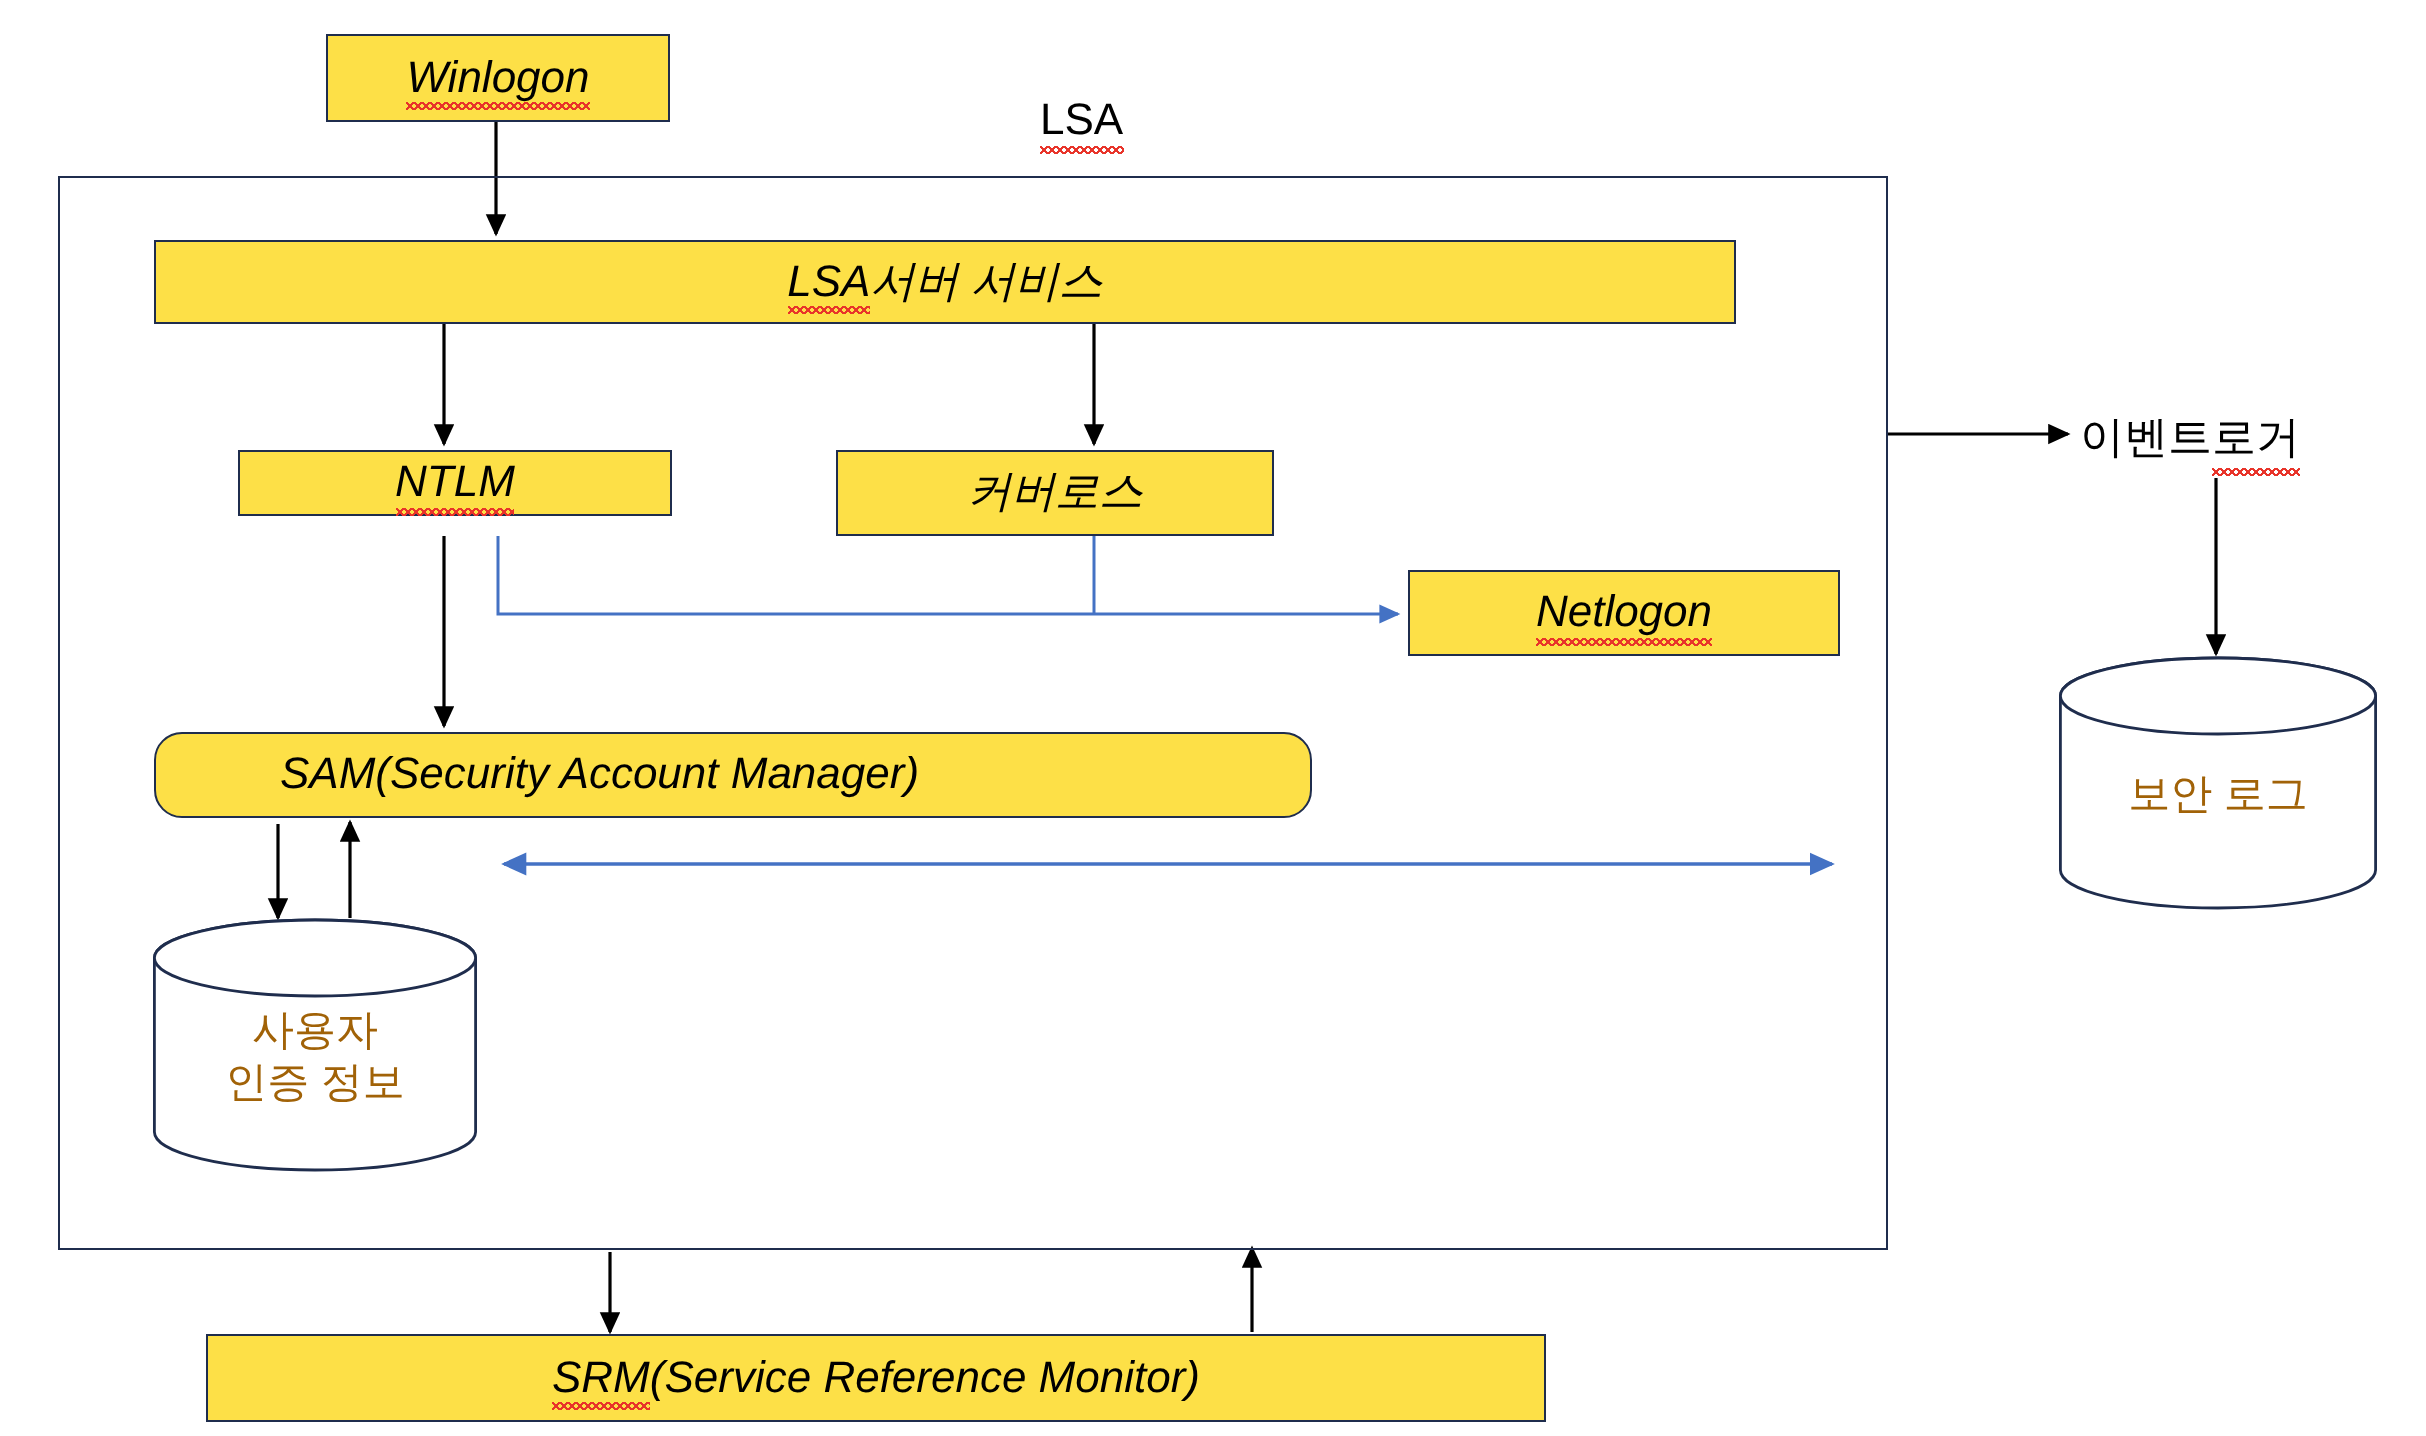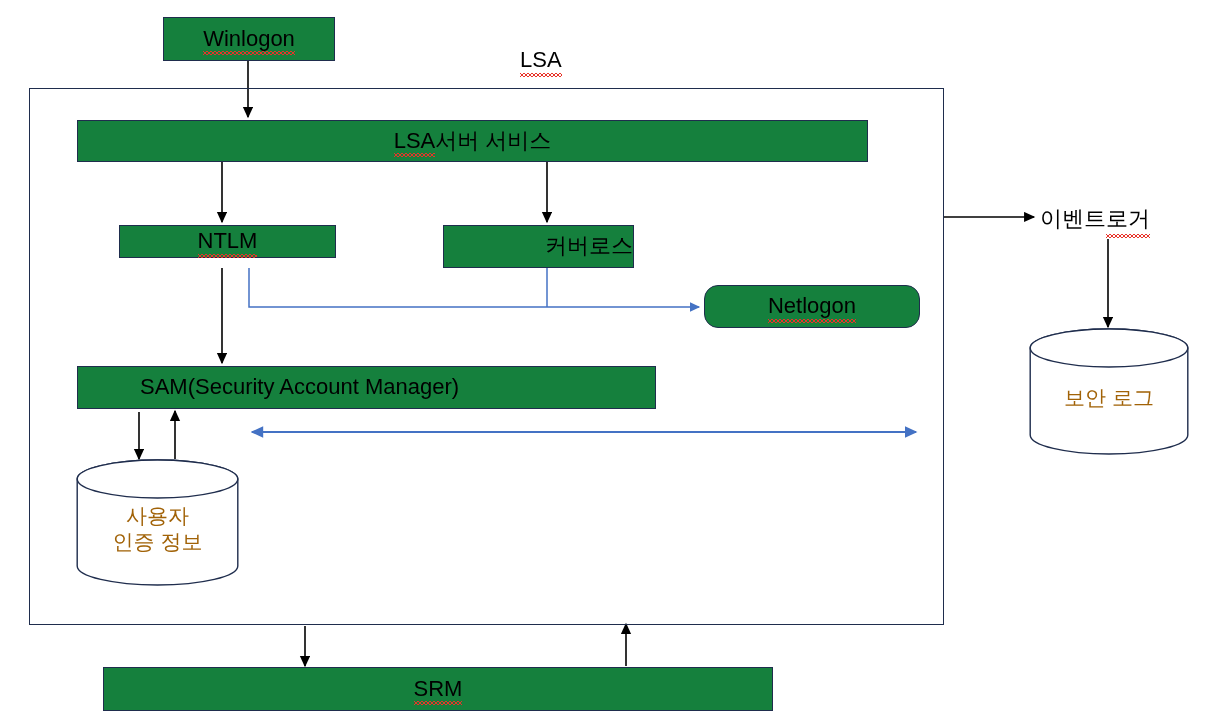--- a/index.html
+++ b/index.html
@@ -6,23 +6,23 @@
   body{
     width:1213px;height:718px;position:relative;overflow:hidden;
     font-family:"Liberation Sans","DejaVu Sans",sans-serif;
     color:#000000;
   }
   #canvas{position:absolute;left:0;top:0;width:1213px;height:718px;}
   .svg-layer{position:absolute;left:0;top:0;width:1213px;height:718px;pointer-events:none;}
 
   .node{
     position:absolute;box-sizing:border-box;
-    border:1.4px solid #1f2d4d;background:#15803d;
+    border:1.4px solid #1f2d4d;background:#fde047;
     display:flex;align-items:center;justify-content:center;
-    font-size:22px;line-height:1.1;color:#000;white-space:nowrap;
+    font-size:22px;line-height:1.1;color:#000;white-space:nowrap;font-style:italic;
   }
   .plain-label{
     position:absolute;font-size:22px;color:#000;white-space:nowrap;
     display:flex;align-items:center;justify-content:center;
   }
   .container-box{
     position:absolute;box-sizing:border-box;
     border:1.6px solid #1f2d4d;background:transparent;
   }
   .cyl{position:absolute;}
@@ -101,43 +101,44 @@
 
   <div class="node" style="left:77px;top:120px;width:791px;height:42px;">
     <span class="sq">LSA</span>
       <span> 서버 서비스</span>
   </div>
 
   <div class="node" style="left:119px;top:225px;width:217px;height:33px;">
     <span class="sq">NTLM</span>
   </div>
 
-  <div class="node" style="left:443px;top:225px;width:191px;height:43px;justify-content:flex-end;">
+  <div class="node" style="left:418px;top:225px;width:219px;height:43px;">
     <span>커버로스</span>
   </div>
 
-  <div class="node" style="left:704px;top:285px;width:216px;height:43px;border-radius:14px;">
+  <div class="node" style="left:704px;top:285px;width:216px;height:43px;">
     <span class="sq">Netlogon</span>
   </div>
 
-  <div class="node" style="left:77px;top:366px;width:579px;height:43px;justify-content:flex-start;padding-left:62px;">
+  <div class="node" style="left:77px;top:366px;width:579px;height:43px;justify-content:flex-start;padding-left:62px;border-radius:14px;">
     <span>SAM(Security Account Manager)</span>
   </div>
 
   <div class="cyl" style="left:76px;top:459px;width:163px;height:127px;">
     <svg width="163" height="127" viewBox="0 0 163 127">
       <path d="M1.2,20 a80.3,19 0 0 1 160.6,0 L161.8,107 a80.3,19 0 0 1 -160.6,0 z" fill="#ffffff" stroke="#1f2d4d" stroke-width="1.4"></path>
       <ellipse cx="81.5" cy="20" rx="80.3" ry="19" fill="#ffffff" stroke="#1f2d4d" stroke-width="1.4"></ellipse>
     </svg>
     <div class="cyl-text" style="top:44px;">사용자</div>
     <div class="cyl-text" style="top:70px;">인증 정보</div>
   </div>
 
   <div class="node" style="left:103px;top:667px;width:670px;height:44px;">
     <span class="sq">SRM</span>
+      <span>(Service Reference Monitor)</span>
   </div>
 
   <div class="plain-label" style="left:1040px;top:204px;width:180px;height:30px;justify-content:flex-start;">
     <span>이벤트 </span>
       <span class="sq">로거</span>
   </div>
 
   <div class="cyl" style="left:1029px;top:328px;width:160px;height:127px;">
     <svg width="160" height="127" viewBox="0 0 160 127">
       <path d="M1.2,20 a78.8,19 0 0 1 157.6,0 L158.8,107 a78.8,19 0 0 1 -157.6,0 z" fill="#ffffff" stroke="#1f2d4d" stroke-width="1.4"></path>

